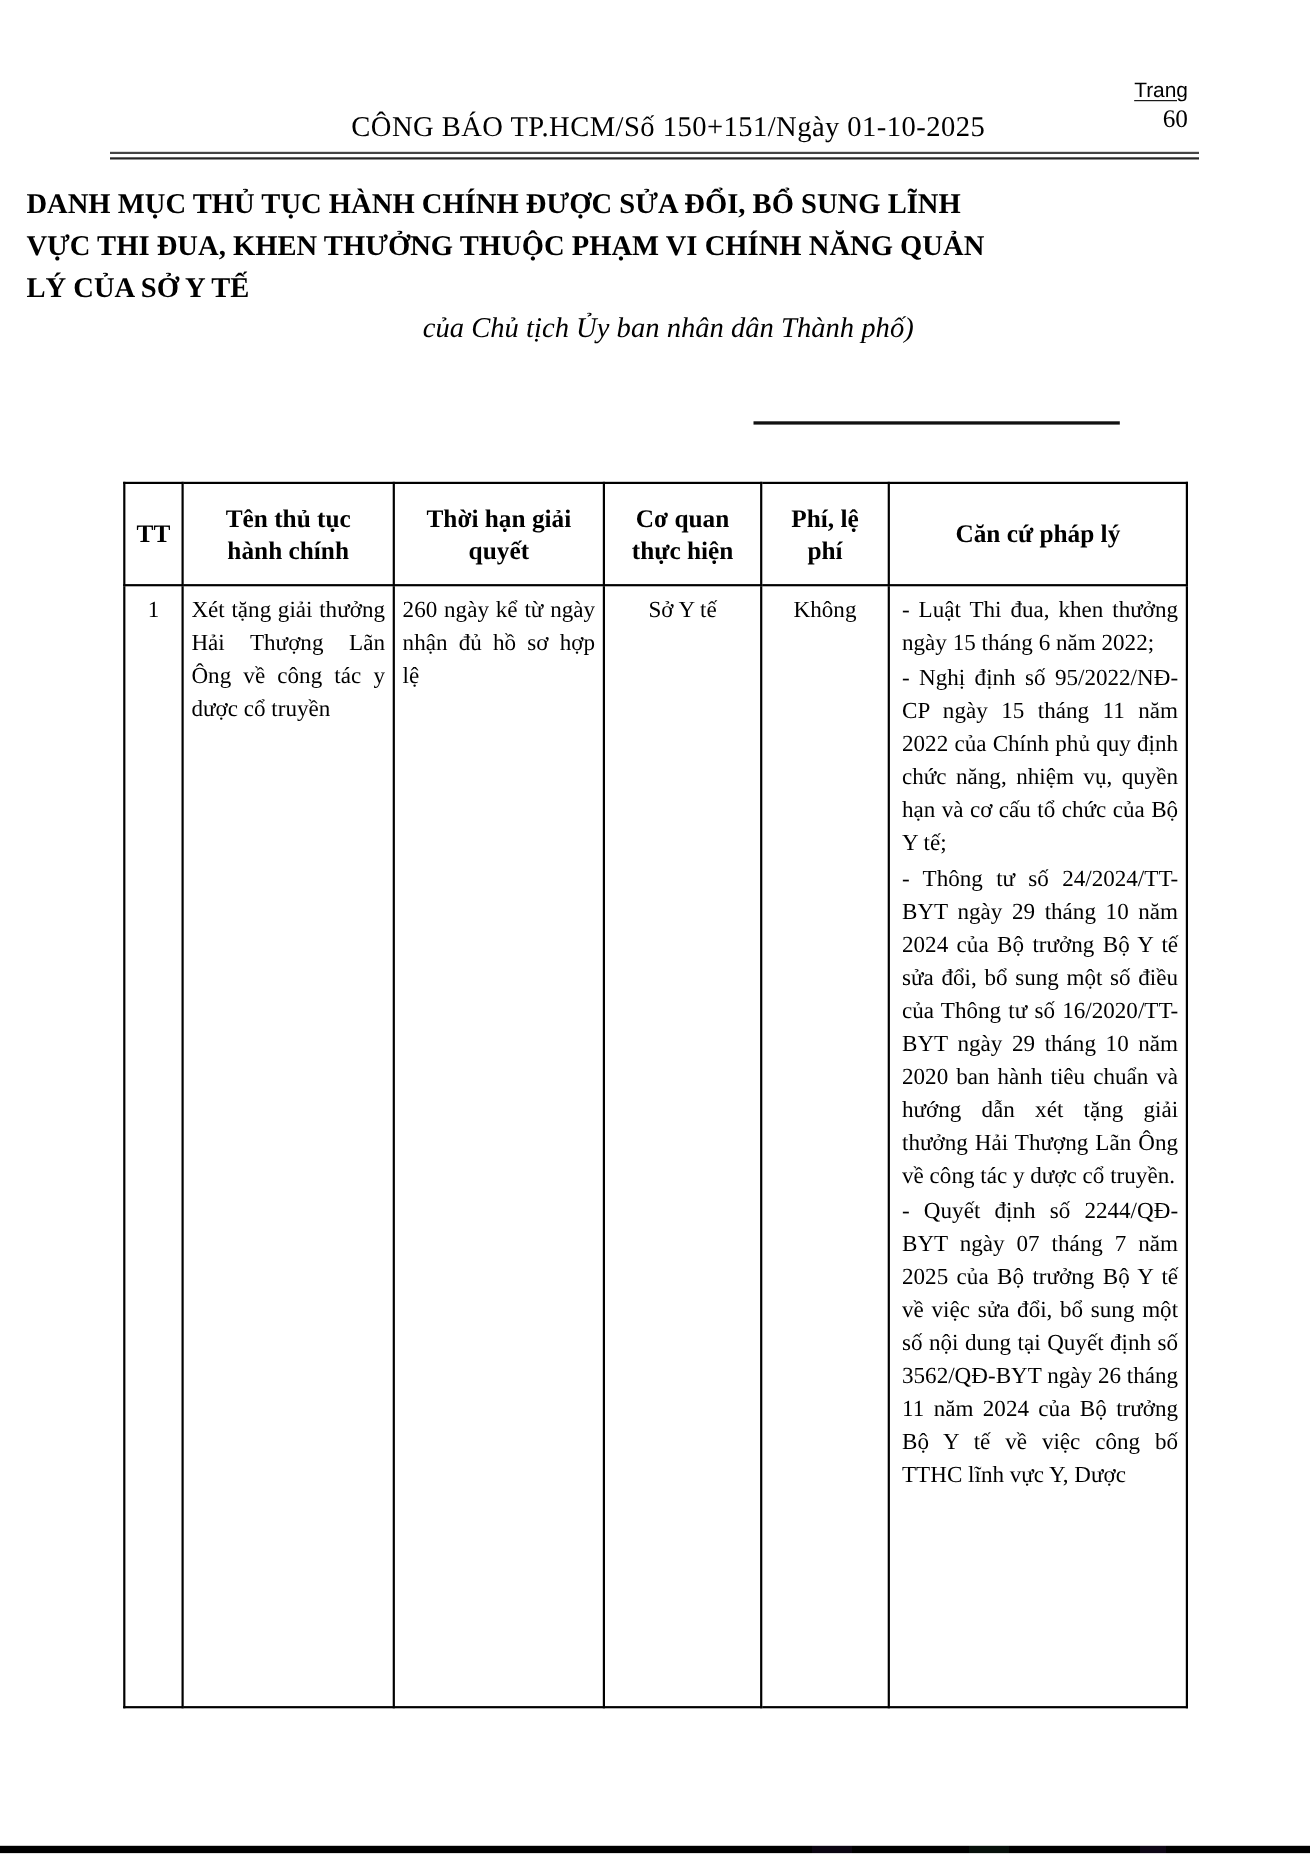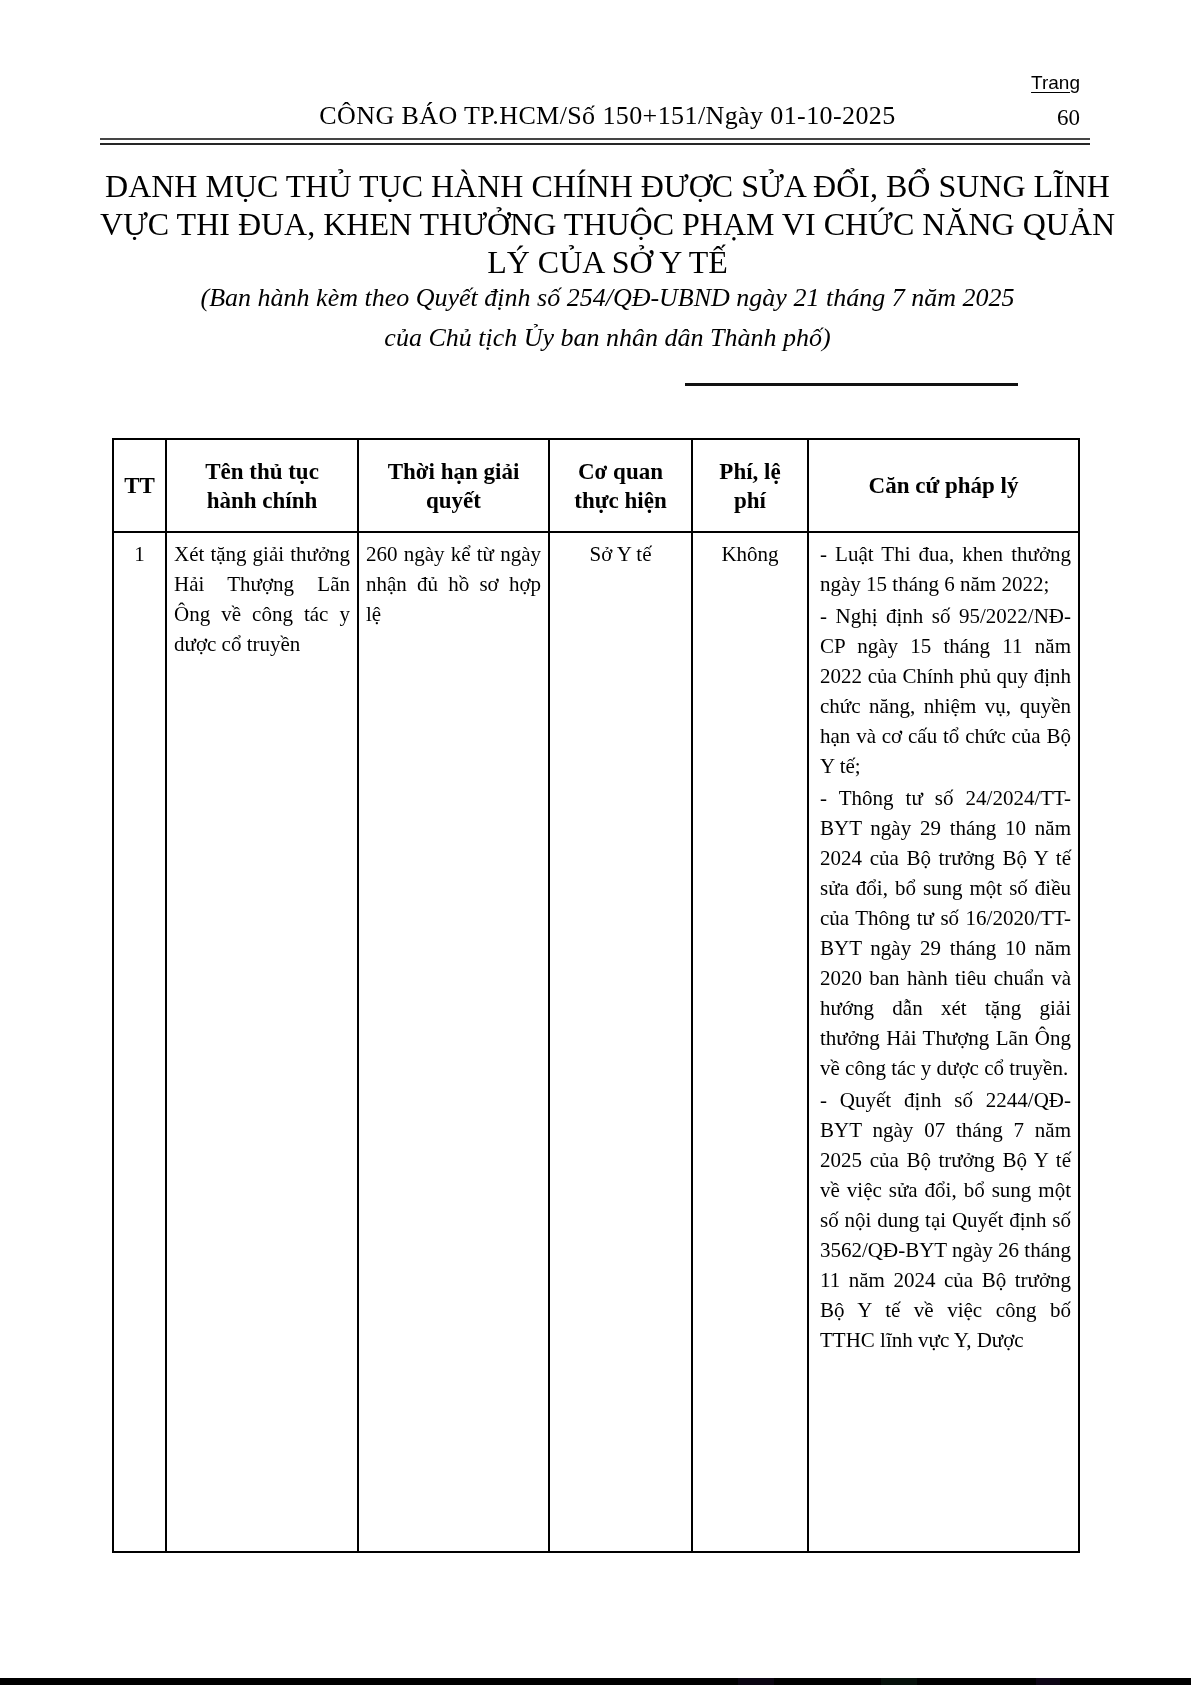--- a/index.html
+++ b/index.html
@@ -16,31 +16,31 @@
     position:absolute;top:72px;right:111px;
     font-family:"Liberation Sans", sans-serif;
     font-size:19px;line-height:22px;
     text-decoration:underline;text-underline-offset:3px;
   }
   .masthead-title{
     position:absolute;top:101px;left:24px;right:0;
     text-align:center;font-size:26px;line-height:30px;letter-spacing:0.4px;
   }
   .page-number{
-    position:absolute;top:105px;right:111px;
+    position:absolute;top:95px;right:111px;
     font-size:23px;line-height:26px;
   }
   .double-rule{
     position:absolute;top:138px;left:100px;width:990px;height:3px;
     border-top:2px solid #454545;border-bottom:2px solid #262626;
   }
   
   .doc-title{
     position:absolute;top:167px;left:24px;right:0;
-    text-align:center;font-weight:normal;font-size:32px;line-height:38px;
+    font-weight:bold;font-size:26px;line-height:38px;
   }
   .doc-subtitle{
     position:absolute;top:278px;left:24px;right:0;
     text-align:center;font-style:italic;font-size:26px;line-height:40px;
   }
   .separator-line{
     position:absolute;top:383px;left:685px;width:333px;height:3px;background:#111;
   }
   
   table.doc-table{
@@ -75,25 +75,24 @@
 
 <div class="page">
 
   <div class="trang">Trang</div>
   <div class="masthead-title">CÔNG BÁO TP.HCM/Số 150+151/Ngày 01-10-2025</div>
   <div class="page-number">60</div>
   <div class="double-rule"></div>
 
   <div class="doc-title">
       <div class="title-line">DANH MỤC THỦ TỤC HÀNH CHÍNH ĐƯỢC SỬA ĐỔI, BỔ SUNG LĨNH</div>
-      <div class="title-line">VỰC THI ĐUA, KHEN THƯỞNG THUỘC PHẠM VI CHỨC NĂNG QUẢN</div>
+      <div class="title-line">VỰC THI ĐUA, KHEN THƯỞNG THUỘC PHẠM VI CHÍNH NĂNG QUẢN</div>
       <div class="title-line">LÝ CỦA SỞ Y TẾ</div>
     </div>
   <div class="doc-subtitle">
-      <div class="subtitle-line">(Ban hành kèm theo Quyết định số 254/QĐ-UBND ngày 21 tháng 7 năm 2025</div>
       <div class="subtitle-line">của Chủ tịch Ủy ban nhân dân Thành phố)</div>
     </div>
 
   <div class="separator-line"></div>
 
   <table class="doc-table">
     <colgroup>
       <col style="width:53px">
         <col style="width:192px">
         <col style="width:191px">

